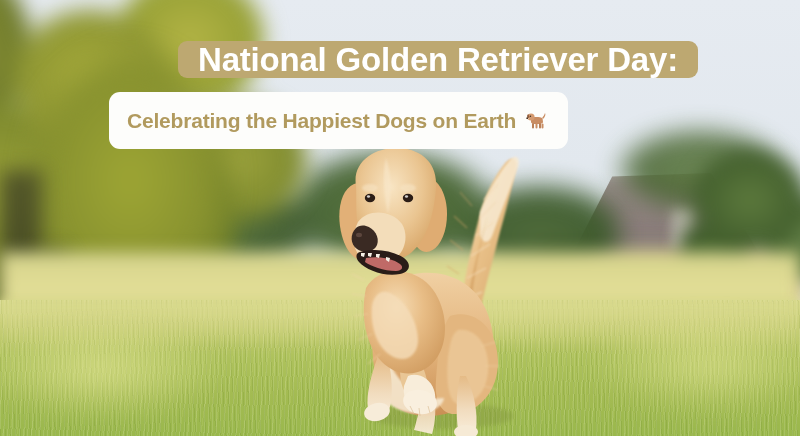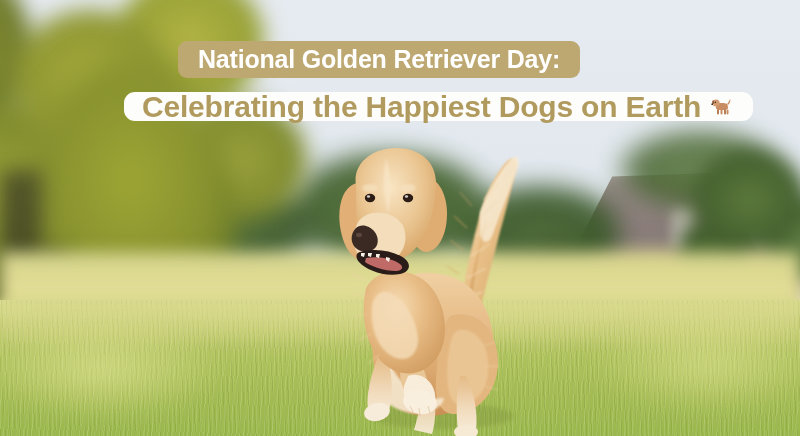--- a/index.html
+++ b/index.html
@@ -138,25 +138,25 @@
   .dog{position:absolute;left:330px;top:140px;width:230px;height:296px;}
   .dog svg{display:block;}
 
   
   .banner{
     position:absolute;display:flex;align-items:center;justify-content:center;
     white-space:nowrap;font-weight:bold;letter-spacing:-.2px;
   }
   .banner1{
     left:178px;top:41px;height:37px;padding:0 20px;
-    background:#bda871;border-radius:9px;color:#ffffff;font-size:25px;
+    background:#bda871;border-radius:9px;color:#ffffff;font-size:33px;
   }
   .banner2{
-    left:124px;top:92px;height:29px;padding:0 18px;
-    background:#fdfdfb;border-radius:11px;color:#b19a5e;font-size:30px;
+    left:109px;top:92px;height:57px;padding:0 18px;
+    background:#fdfdfb;border-radius:11px;color:#b19a5e;font-size:21px;
   }
   .banner2 .emoji{font-size:23px;margin-left:9px;display:inline-flex;}
   .emoji svg{display:block;}
 </style>
 </head>
 <body>
 
 <div class="stage">
 
   <div class="layer sky"></div>

